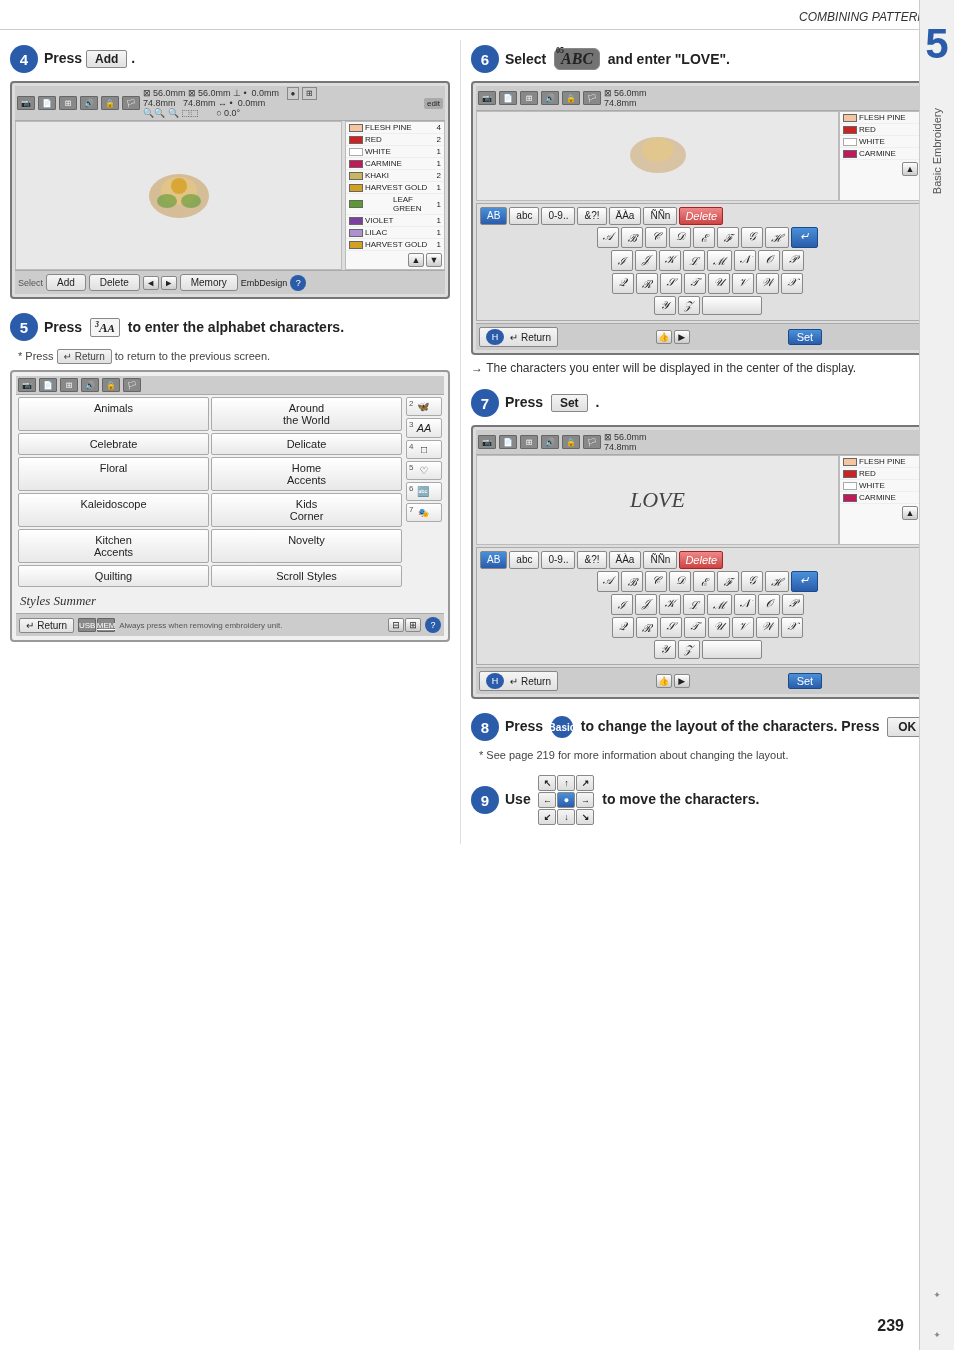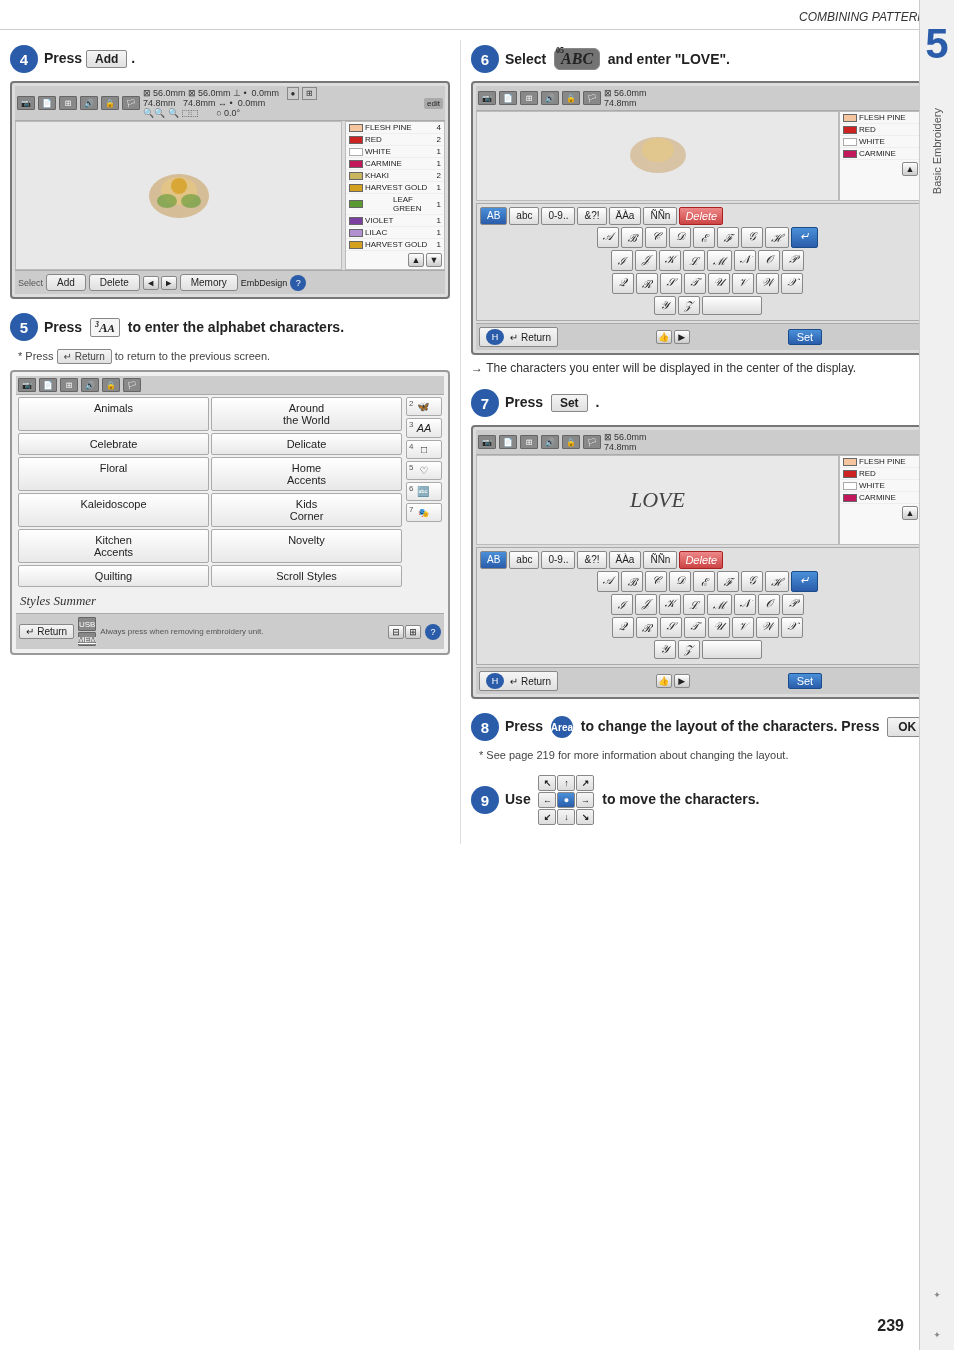--- a/index.html
+++ b/index.html
@@ -585,21 +585,21 @@
             <div class="alpha-side-item"><span class="alpha-number">3</span><span style="font-style:italic;font-size:11px;">AA</span></div>
             <div class="alpha-side-item"><span class="alpha-number">4</span>□</div>
             <div class="alpha-side-item"><span class="alpha-number">5</span>♡</div>
             <div class="alpha-side-item"><span class="alpha-number">6</span>🔤</div>
             <div class="alpha-side-item"><span class="alpha-number">7</span><span style="font-size:9px;">🎭</span></div>
           </div>
         </div>
 
         <div style="display:flex;align-items:center;gap:4px;padding:3px;background:#ccc;border-top:1px solid #aaa;">
           <div class="return-btn">↵ Return</div>
-          <div style="display:flex;gap:1px;flex-direction:column;">
+          <div style="display:flex;gap:1px;">
             <div class="toolbar-icon" style="font-size:8px;">USB</div>
             <div class="toolbar-icon" style="font-size:8px;text-decoration:underline;">MEM</div>
           </div>
           <div style="font-size:8px;color:#555;">Always press when removing embroidery unit.</div>
           <div style="display:flex;gap:1px;margin-left:auto;">
             <div class="arrow-btn">⊟</div>
             <div class="arrow-btn">⊞</div>
           </div>
           <div style="background:#2a5caa;border-radius:50%;width:16px;height:16px;display:flex;align-items:center;justify-content:center;color:#fff;font-size:9px;">?</div>
         </div>
@@ -857,21 +857,21 @@
           <div style="background:#2a5caa;border-radius:50%;width:16px;height:16px;display:flex;align-items:center;justify-content:center;color:#fff;font-size:9px;">?</div>
         </div>
       </div>
     </div>
 
     <div class="step-section">
       <div class="step-header">
         <div class="step-circle">8</div>
         <span class="step-title">
           <span>Press</span>&nbsp;
-          <span class="step8-icon">Area</span>&nbsp;
+          <span class="step8-icon">Basic</span>&nbsp;
           <span>to change the layout of the characters. Press</span>&nbsp;
           <span class="ok-btn">OK</span>&nbsp;.
         </span>
       </div>
       <div class="note">See page 219 for more information about changing the layout.</div>
     </div>
 
     <div class="step-section">
       <div class="step-header">
         <div class="step-circle">9</div>

